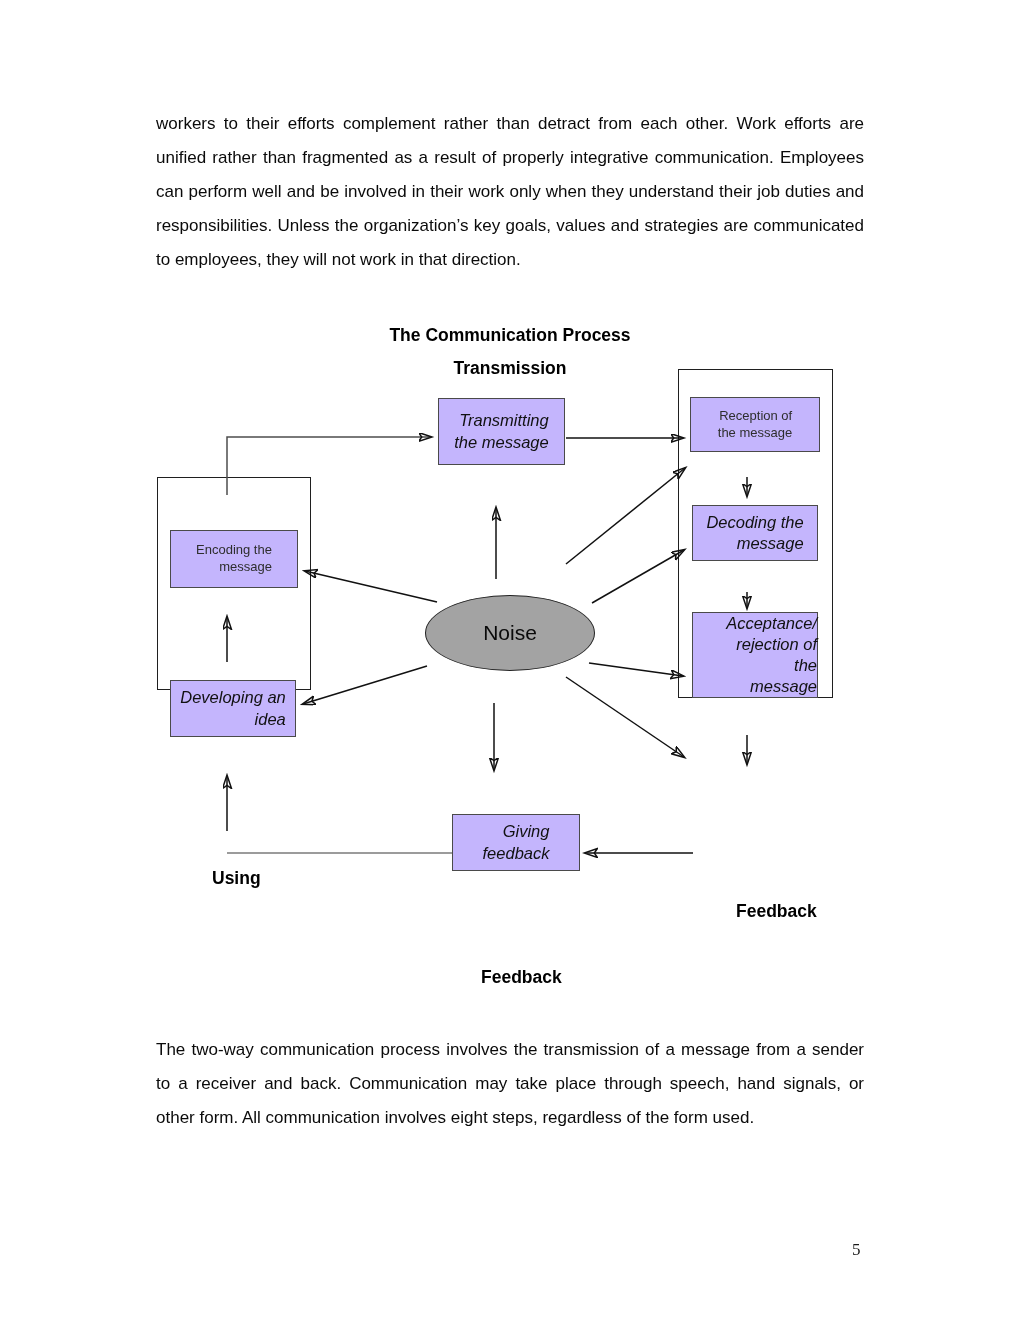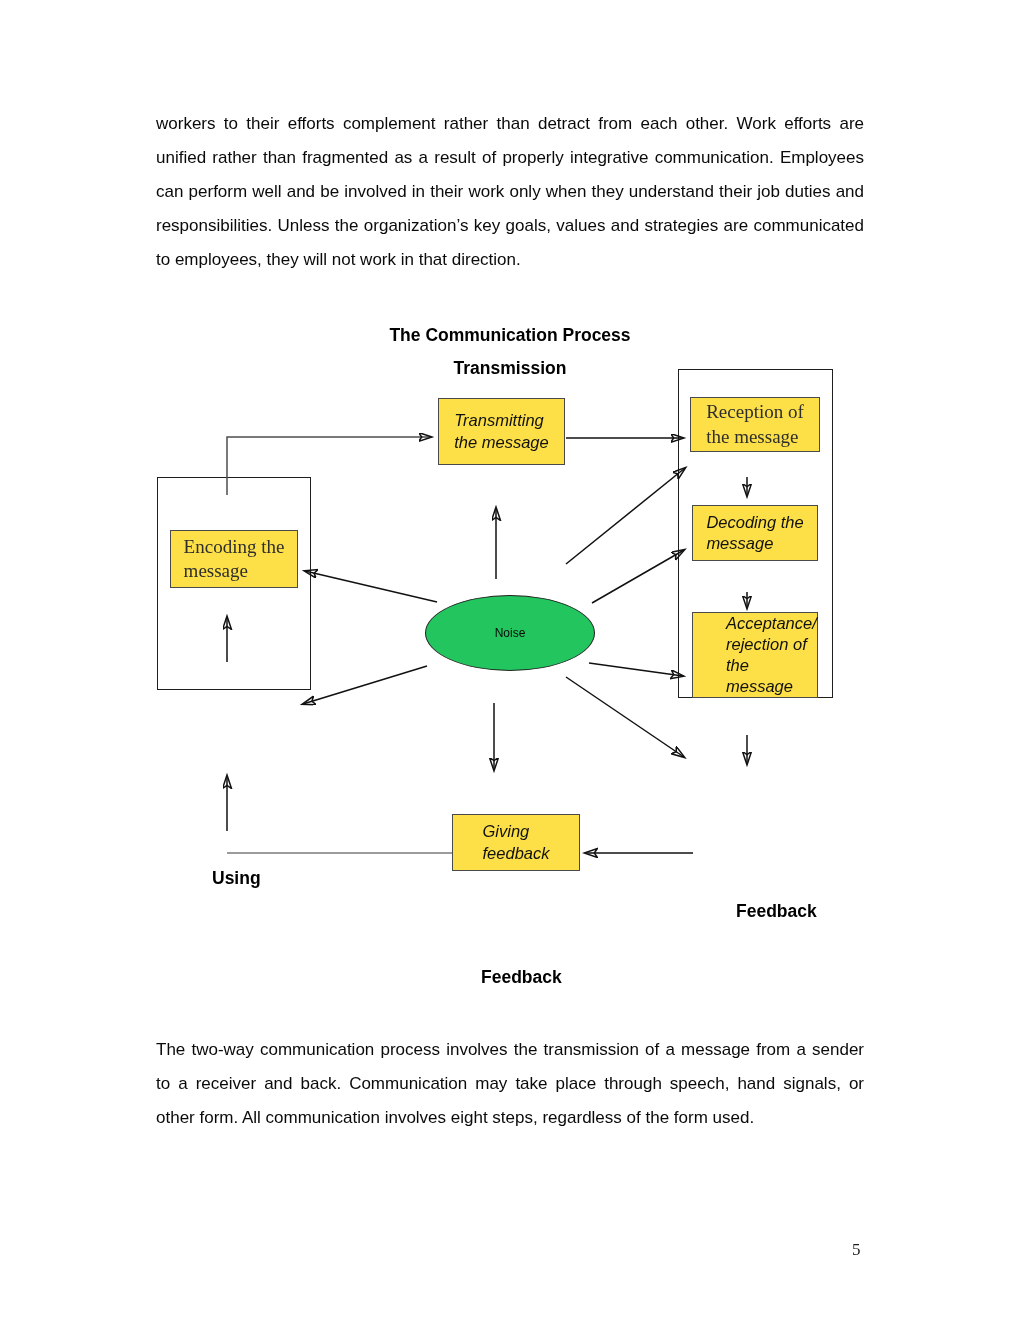--- a/index.html
+++ b/index.html
@@ -21,46 +21,46 @@
   .para-top{top:107px;}
   .para-bottom{top:1033px;}
   .dg-title{
     position:absolute;left:0;width:1020px;
     text-align:center;font-weight:bold;font-size:17.5px;color:#000;
   }
   .dg-title.t1{top:325px;}
   .dg-title.t2{top:358px;}
   .node{
     position:absolute;
-    background:#fde047;
+    background:#c4b5fd;
     border:1.5px solid #4a4a4a;
     display:flex;align-items:center;justify-content:center;
-    text-align:left;
+    text-align:right;
     box-sizing:border-box;
   }
   .node-label{white-space:pre-line;line-height:1.28;}
   .italic-node .node-label{
     font-family:"Liberation Sans",sans-serif;
     font-style:italic;font-size:16.5px;color:#111;
   }
   .serif-node .node-label{
-    font-family:Liberation Serif, serif;
-    font-size:19px;color:#2e2e2e;
+    font-family:Liberation Sans, sans-serif;
+    font-size:13px;color:#2e2e2e;
   }
   .container-box{
     position:absolute;background:transparent;
     border:1.8px solid #1f1f1f;box-sizing:border-box;
   }
   .ellipse{
     position:absolute;
     left:425px;top:595px;width:170px;height:76px;
     border:1.4px solid #222;border-radius:50%;
-    background:#22c55e;
+    background:#a3a3a3;
     display:flex;align-items:center;justify-content:center;
-    font-size:12px;color:#0a0a0a;box-sizing:border-box;
+    font-size:21px;color:#0a0a0a;box-sizing:border-box;
   }
   .dg-label{
     position:absolute;font-weight:bold;font-size:17.5px;color:#000;
   }
   .lbl-sender{left:212px;top:868px;}
   .lbl-receiver{left:736px;top:901px;}
   .lbl-feedback{left:481px;top:967px;}
   .page-num{
     position:absolute;left:852px;top:1240px;
     font-family:"Liberation Serif",serif;font-size:17px;color:#1a1a1a;
@@ -97,20 +97,24 @@
   </div>
   <div class="node italic-node" style="left:692px;top:612px;width:126px;height:86px;padding-left:33px;">
     <span class="node-label">Acceptance/
 rejection of
 the message</span>
   </div>
   <div class="node serif-node" style="left:170px;top:530px;width:128px;height:58px;">
     <span class="node-label">Encoding the
 message</span>
   </div>
+  <div class="node italic-node" style="left:170px;top:680px;width:126px;height:57px;">
+    <span class="node-label">Developing an
+idea</span>
+  </div>
   <div class="node italic-node" style="left:452px;top:814px;width:128px;height:57px;">
     <span class="node-label">Giving
 feedback</span>
   </div>
 
   <div class="ellipse">
     <span>Noise</span>
   </div>
 
   <svg class="arrows" width="1020" height="1320" viewBox="0 0 1020 1320">

